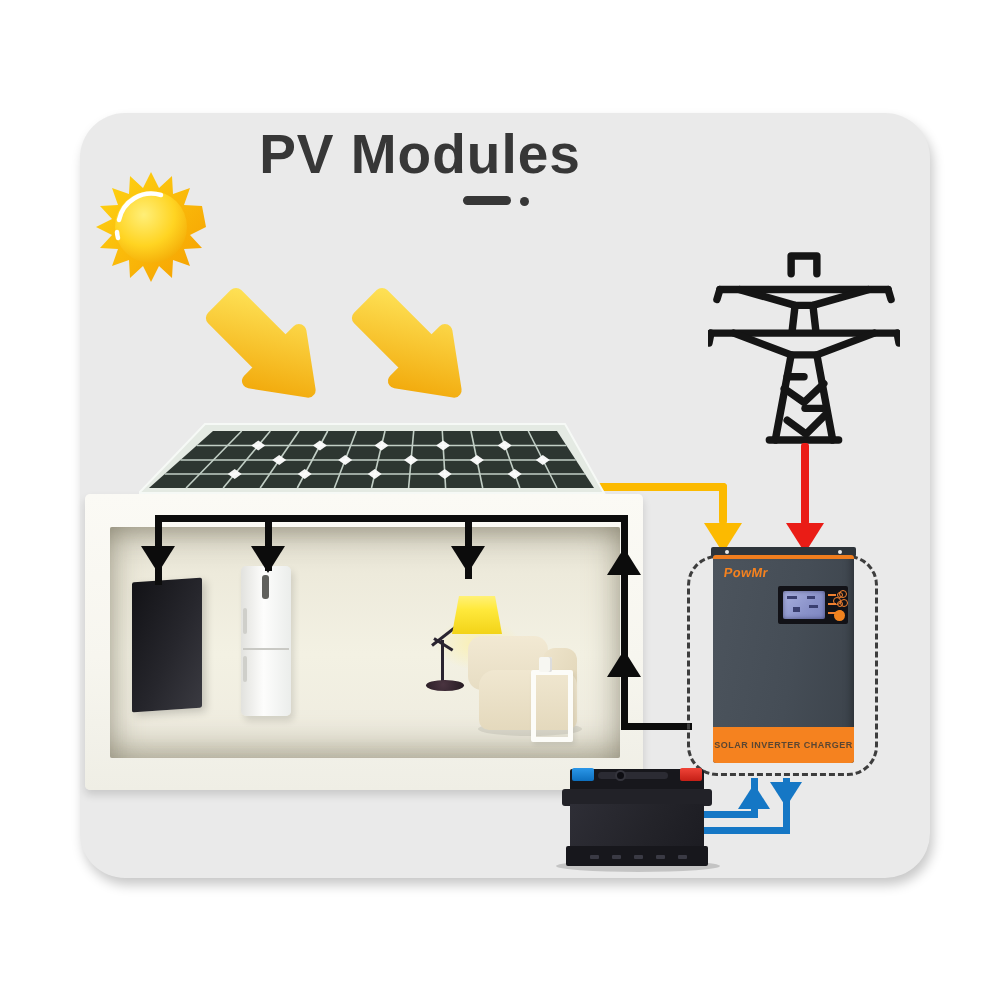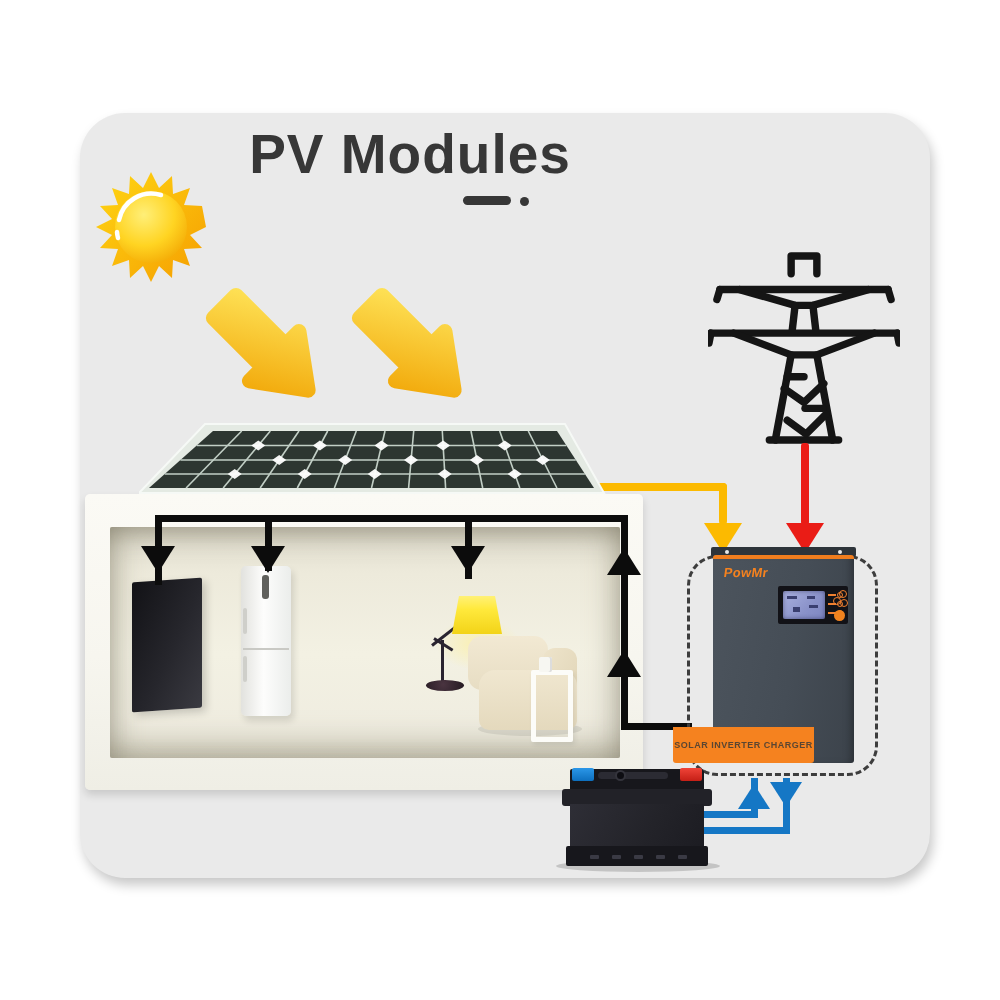--- a/index.html
+++ b/index.html
@@ -2,21 +2,21 @@
 <html><head>
 <meta charset="utf-8">
 <style>
   html,body{margin:0;padding:0;background:#ffffff;}
   .page{position:relative;width:1000px;height:1000px;background:#fff;overflow:hidden;
         font-family:"Liberation Sans", sans-serif;}
   .abs{position:absolute;}
   .card{left:80px;top:113px;width:850px;height:765px;background:#eaeaea;border-radius:45px;
         box-shadow:3px 7px 12px rgba(0,0,0,.22);}
   
-  .title{left:0;top:122px;width:820px;text-align:center;font-size:55px;font-weight:700;
+  .title{left:10px;top:122px;width:820px;text-align:center;font-size:55px;font-weight:700;
          color:#373737;letter-spacing:1px;}
   .u-bar{left:463px;top:196px;width:48px;height:9px;background:#373737;border-radius:5px;}
   .u-dot{left:520px;top:197px;width:9px;height:9px;background:#373737;border-radius:50%;}
   
   .house{left:85px;top:494px;width:558px;height:296px;border-radius:5px;
          background:linear-gradient(180deg,#fbfaf5 0%,#f7f6ef 55%,#efeee5 100%);
          box-shadow:0 5px 9px rgba(0,0,0,.14);}
   .room{left:110px;top:527px;width:510px;height:231px;border-radius:2px;
         background:linear-gradient(180deg,#dedbcc 0%,#edeadb 20%,#f3f1e3 55%,#eeebdf 100%);
         box-shadow:inset 0 20px 26px -14px rgba(115,110,90,.55),
@@ -81,21 +81,21 @@
   .inv-logo{left:724px;top:565px;font-size:13px;font-weight:700;color:#f5821f;transform:skewX(-8deg);letter-spacing:.3px;}
   .inv-display{left:778px;top:586px;width:70px;height:38px;background:#121217;border-radius:2px;}
   .lcd{position:absolute;left:5px;top:5px;width:42px;height:28px;border-radius:2px;
       background:linear-gradient(135deg,#aab1e0 0%,#8a92c9 60%,#7d85c0 100%);
       box-shadow:inset 0 0 4px rgba(20,20,60,.5);}
   .lcd i{position:absolute;background:#3a3f70;}
   .ind{position:absolute;width:8px;height:2px;background:#f08030;}
   .ind-dot{position:absolute;width:4px;height:4px;border:1px solid #f08030;border-radius:50%;}
   .btn{position:absolute;width:6px;height:6px;border:1px solid #f08030;border-radius:50%;}
   .btn-enter{position:absolute;width:11px;height:11px;background:#f0821e;border-radius:50%;}
-  .inv-band{left:673px;top:727px;width:141px;height:36px;background:#f5821f;border-radius:0 0 3px 3px;
+  .inv-band{left:713px;top:727px;width:141px;height:36px;background:#f5821f;border-radius:0 0 3px 3px;
       display:flex;align-items:center;justify-content:center;}
   .inv-band span{font-size:9px;font-weight:700;color:#5a4632;letter-spacing:.5px;}
   
   .bat-shadow{left:556px;top:860px;width:164px;height:12px;border-radius:50%;background:rgba(0,0,0,.16);}
   .bat-lid{left:570px;top:769px;width:134px;height:22px;background:#17171c;border-radius:2px;}
   .term-blue{left:572px;top:768px;width:22px;height:13px;background:linear-gradient(180deg,#2b97e8,#0d6fbe);border-radius:2px;}
   .term-red{left:680px;top:768px;width:22px;height:13px;background:linear-gradient(180deg,#f04438,#c51f16);border-radius:2px;}
   .bat-handle{left:598px;top:772px;width:70px;height:7px;background:#2b2b33;border-radius:4px;}
   .bat-pivot{left:615px;top:770px;width:11px;height:11px;background:#0d0d12;border:2px solid #34343c;border-radius:50%;box-sizing:border-box;}
   .bat-flange{left:562px;top:789px;width:150px;height:17px;background:#222228;border-radius:3px;}

